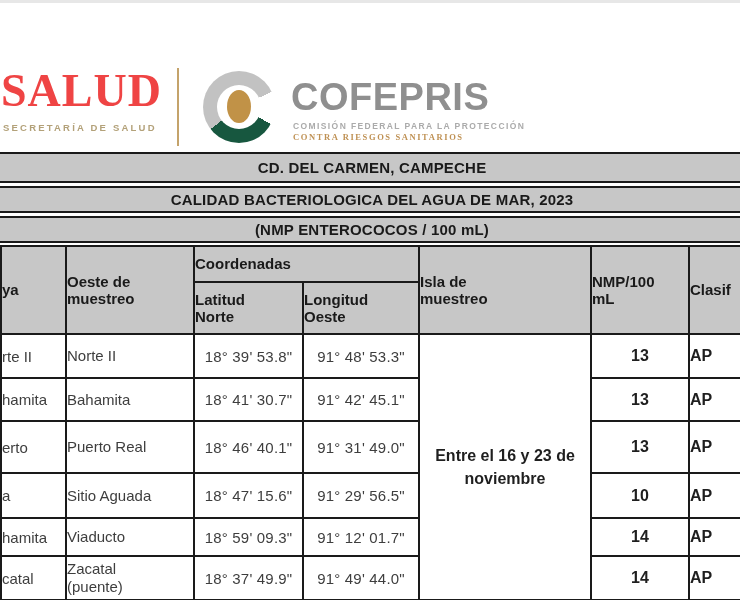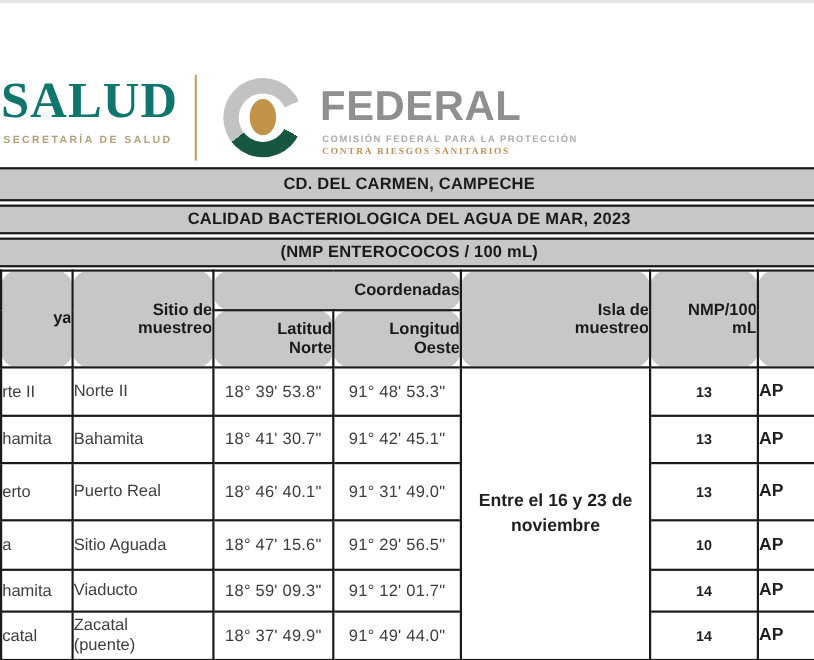--- a/index.html
+++ b/index.html
@@ -7,21 +7,21 @@
     width:740px; height:600px; overflow:hidden; position:relative;
     background:#ffffff;
     font-family:"Liberation Sans", sans-serif;
   }
   .top-strip { position:absolute; top:0; left:0; width:740px; height:3px; background:#e7e7e7; }
 
   
   .salud-wordmark {
     position:absolute; left:1px; top:64px;
     font-family:"Liberation Serif", serif; font-weight:bold;
-    font-size:46px; letter-spacing:1px; color:#0f766e;
+    font-size:46px; letter-spacing:1px; color:#ef4444;
   }
   .salud-subtitle {
     position:absolute; left:3px; top:122px;
     font-size:9.5px; font-weight:bold; letter-spacing:2.2px; color:#b3a179;
   }
   .logo-divider {
     position:absolute; left:177px; top:68px; width:2px; height:78px; background:#c4a36b;
   }
   .c-logo { position:absolute; left:203px; top:71px; width:72px; height:72px; }
   .c-ring {
@@ -59,73 +59,73 @@
   
   table.data {
     position:absolute; top:245px; left:0;
     border-collapse:collapse; table-layout:fixed; width:808px;
   }
   table.data th, table.data td {
     border:2px solid #1a1a1a; padding:0; overflow:hidden;
   }
   table.data th {
     background:#c7c7c7; font-weight:bold; font-size:15px; color:#1a1a1a;
-    text-align:right; vertical-align:middle; white-space:pre-line; line-height:1.15;border-radius:15px;
+    text-align:left; vertical-align:middle; white-space:pre-line; line-height:1.15;
   }
   tr.hrow1 { height:36px; } tr.hrow2 { height:52px; }
   tr.r1 { height:44px; } tr.r2 { height:43px; } tr.r3 { height:52px; }
   tr.r4 { height:45px; } tr.r5 { height:38px; } tr.r6 { height:44px; }
 
   th.playa, td.playa { border-left:none; text-align:left; }
   td { font-size:15px; color:#3e3e3e; vertical-align:middle; background:#ffffff; }
   td.playa { padding-left:0; }
   td.sitio { text-align:left; padding-left:9px; white-space:pre-line; line-height:1.2; }
   td.coord { text-align:center; letter-spacing:0.2px; }
   td.fecha { text-align:center; font-weight:bold; color:#1f1f1f; font-size:16px;
              white-space:pre-line; line-height:1.45;margin-left:13px; }
-  td.nmp   { text-align:center; font-weight:bold; color:#1f1f1f; font-size:13px; }
+  td.nmp   { text-align:center; font-weight:bold; color:#1f1f1f; font-size:16px; }
   td.clasif{ text-align:left; padding-left:33px; font-weight:bold; color:#1f1f1f; font-size:16px; }
   th.clasif{ text-align:left; padding-left:10px; }
 </style>
 </head>
 <body>
 
 <div class="top-strip"></div>
 
 <div class="salud-wordmark">SALUD</div>
 <div class="salud-subtitle">SECRETARÍA DE SALUD</div>
 <div class="logo-divider"></div>
 
 <div class="c-logo">
   <div class="c-ring"></div>
   <div class="c-inner"></div>
   <div class="c-gold"></div>
 </div>
-<div class="cofepris-wordmark">FEDERAL</div>
+<div class="cofepris-wordmark">COFEPRIS</div>
 <div class="cofepris-sub1">COMISIÓN FEDERAL PARA LA PROTECCIÓN</div>
 <div class="cofepris-sub2">CONTRA RIESGOS SANITARIOS</div>
 
 <div class="title-bar bar1">CD. DEL CARMEN, CAMPECHE</div>
 <div class="title-bar bar2">CALIDAD BACTERIOLOGICA DEL AGUA DE MAR, 2023</div>
 <div class="title-bar bar3">(NMP ENTEROCOCOS / 100 mL)</div>
 
 <table class="data">
   <colgroup>
     <col style="width:65px">
       <col style="width:128px">
       <col style="width:109px">
     <col style="width:116px">
       <col style="width:172px">
       <col style="width:98px">
       <col style="width:120px">
   </colgroup>
   <tbody>
       <tr class="hrow1">
     <th class="playa" rowspan="2">ya</th>
-    <th rowspan="2">Sitio de
+    <th rowspan="2">Oeste de
 muestreo</th>
     <th colspan="2">Coordenadas</th>
     <th rowspan="2">Isla de
 muestreo</th>
     <th rowspan="2">NMP/100
 mL</th>
     <th class="clasif" rowspan="2">Clasif</th>
   </tr>
   <tr class="hrow2">
     <th>Latitud

